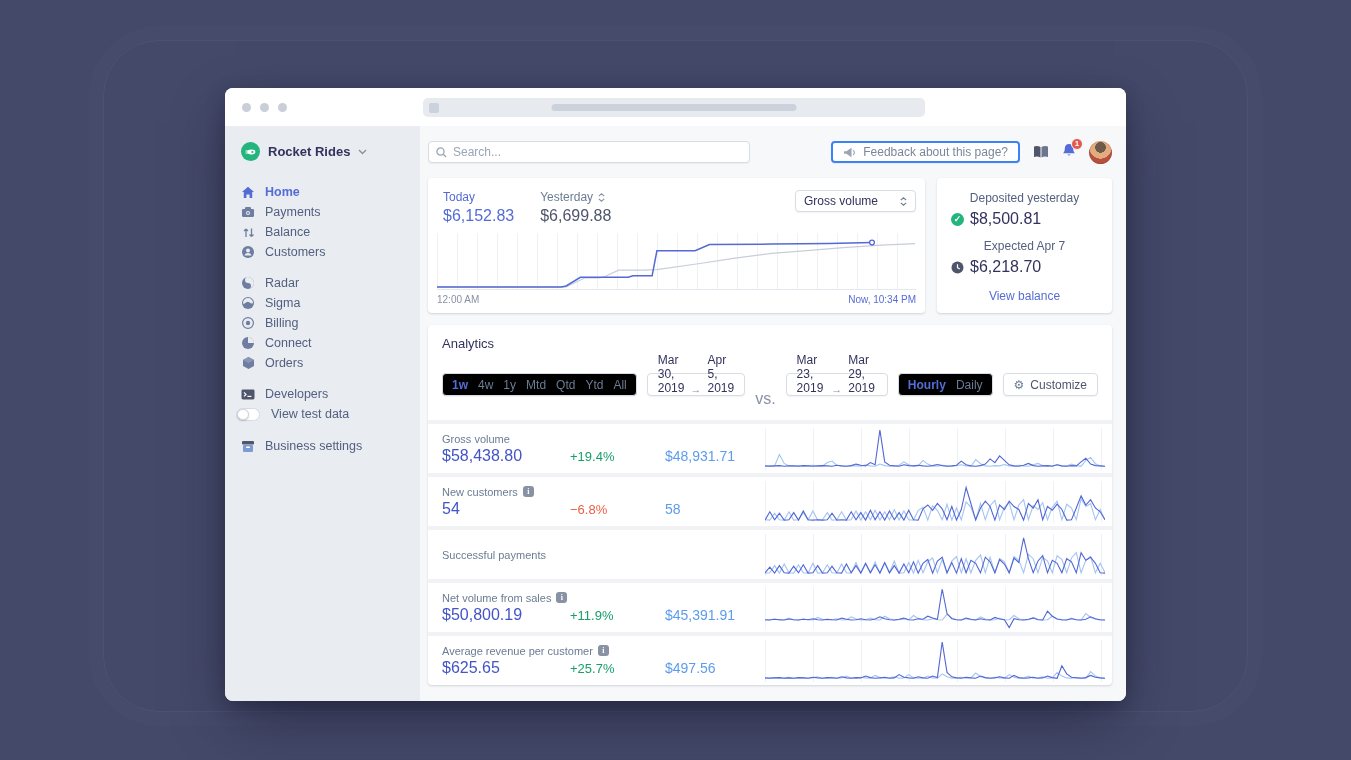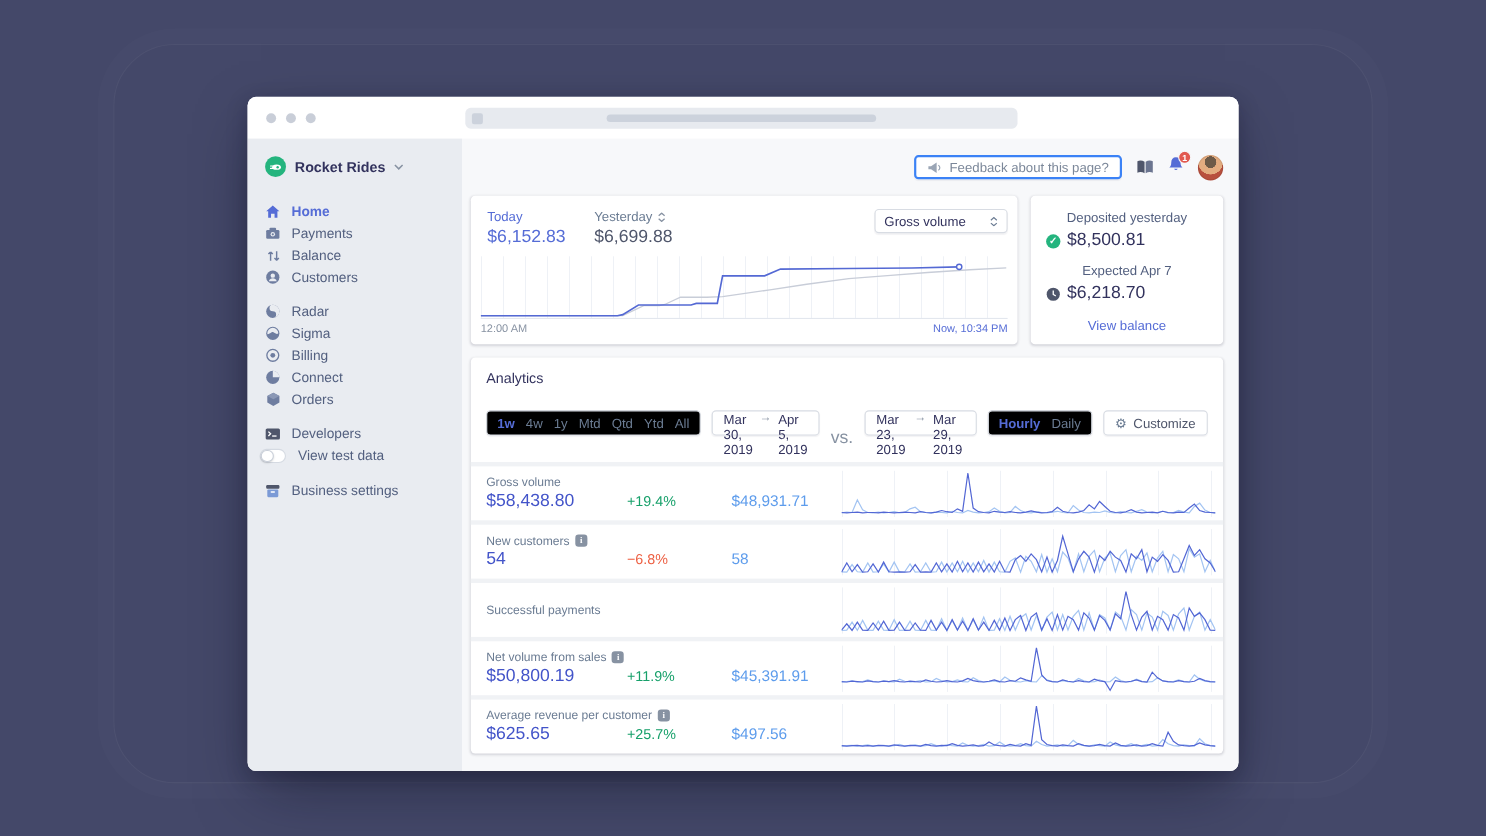--- a/index.html
+++ b/index.html
@@ -84,21 +84,21 @@
   .ic-check { width:13px; height:13px; border-radius:50%; background:#24b47e; color:#fff; font-size:9px; font-weight:700;
               display:flex; align-items:center; justify-content:center; }
   
   .analytics { margin-top:12px; padding-top:11px; }
   .an-title { font-size:13px; color:#32325d; padding:0 14px 10px 14px; }
   .filters { display:flex; align-items:center; padding:0 14px 12px 14px; gap:10px; }
   .seg { height:23px; background:#000000; border:1px solid #d8dce3; border-radius:4px; display:flex; align-items:center;
          padding:0 9px; gap:10px; font-size:12px; color:#6b7c93; box-shadow:0 1px 1px rgba(50,50,93,.06); }
   .seg span { cursor:pointer; }
   .seg .on { color:#556cd6; font-weight:700; }
-  .range-btn { height:23px; background:#fff; border:1px solid #d8dce3; border-radius:4px; display:flex; align-items:flex-start;
+  .range-btn { height:23px; background:#fff; border:1px solid #d8dce3; border-radius:4px; display:flex; align-items:flex-end;
                padding:0 10px; gap:6px; font-size:12px; color:#32325d; cursor:pointer; box-shadow:0 1px 1px rgba(50,50,93,.06); }
   .range-btn .arr { color:#8792a2; font-size:11px; }
   .vs { font-size:16px; color:#8792a2;margin-top:29px; }
   .customize { margin-left:auto; height:23px; background:#fff; border:1px solid #d8dce3; border-radius:4px; display:flex;
                align-items:center; padding:0 10px; gap:6px; font-size:12px; color:#4f566b; cursor:pointer;
                box-shadow:0 1px 1px rgba(50,50,93,.06); }
   .customize .gear { color:#6b7c93; font-size:12px; }
   .metric-row { border-top:4px solid #f0f2f5; height:53px; display:flex; align-items:center; padding-left:14px; }
   .mr-left { width:323px; flex:0 0 auto; }
   .mr-label { font-size:11px; color:#6b7c93; display:flex; align-items:center; gap:5px; }
@@ -273,20 +273,27 @@
                 </svg>
               </span>
             <span>Business settings</span>
           </div>
         </div>
       </div>
 
       <div class="main">
 
         <div class="topbar">
+          <div class="search">
+            <svg width="11" height="11" viewBox="0 0 11 11">
+                <circle cx="4.5" cy="4.5" r="3.6" fill="none" stroke="#9aa5b5" stroke-width="1.3"></circle>
+                <path d="M7.3 7.3 10 10" stroke="#9aa5b5" stroke-width="1.3"></path>
+              </svg>
+            <input type="text" placeholder="Search..." style="">
+          </div>
           <div class="topbar-right">
             <div class="feedback-btn">
               <svg width="13" height="11" viewBox="0 0 13 11">
                   <path d="M1 4.2h2.4L8.5.8v9.4L3.4 6.8H1z" fill="#9aa5b5"></path>
                   <path d="M10 3.2a2.6 2.6 0 0 1 0 4.6" fill="none" stroke="#9aa5b5" stroke-width="1.1"></path>
                 </svg>
               <span>Feedback about this page?</span>
             </div>
             <svg width="16" height="14" viewBox="0 0 16 14">
                 <path d="M1 1.5C3 .6 5.5.7 7.5 2v10.5C5.5 11.2 3 11.1 1 12z" fill="#4f566b"></path>

